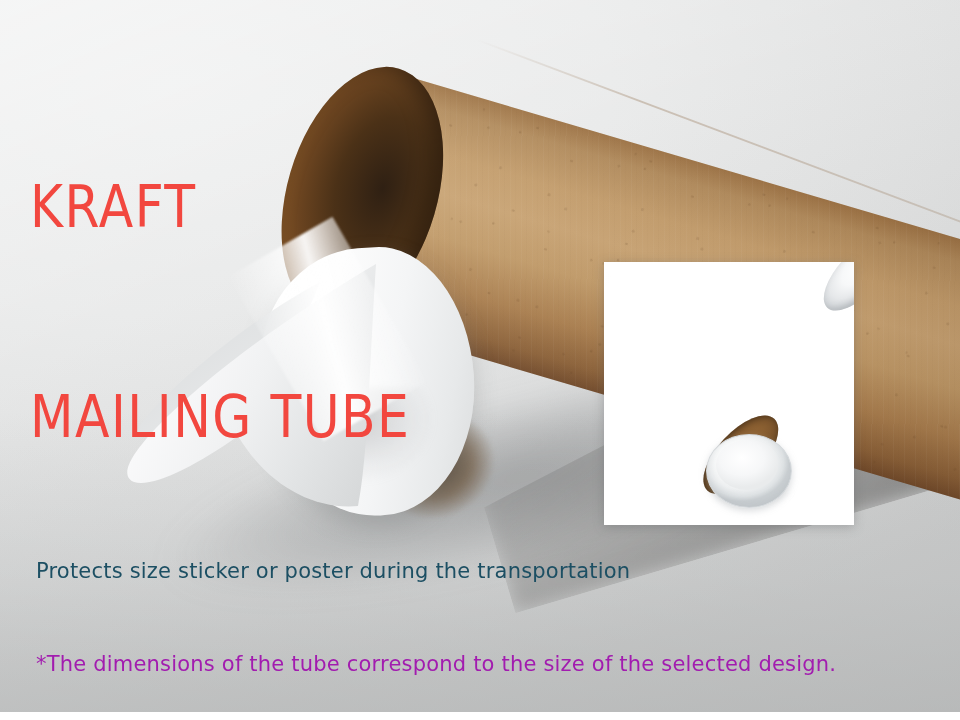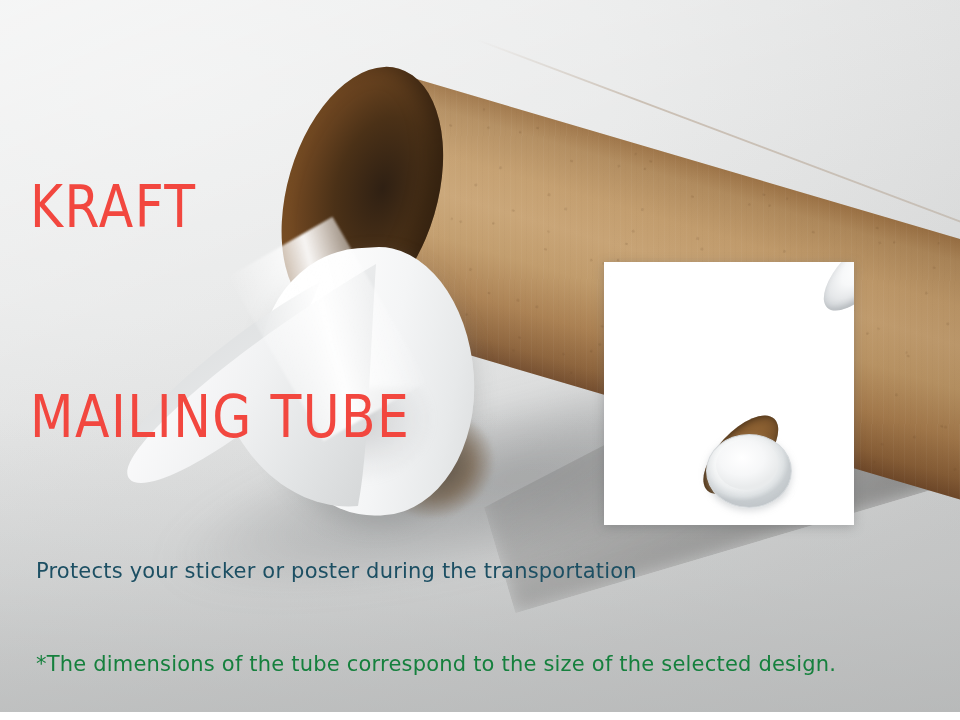--- a/index.html
+++ b/index.html
@@ -355,21 +355,21 @@
     line-height: 30px;
     letter-spacing: .2px;
     font-family: "DejaVu Sans", sans-serif;
   }
   .body-line { display: block; white-space: nowrap; }
 
   .footnote {
     position: absolute;
     left: 36px;
     top: 652px;
-    color: #15803d;
+    color: #a21caf;
     font-size: 21px;
     letter-spacing: .2px;
     white-space: nowrap;
     font-family: "DejaVu Sans", sans-serif;
   }
 </style>
 </head>
 <body>
 
 <div id="stage">
@@ -415,18 +415,18 @@
       <div class="ins-loose-cap-inner"></div>
     </div>
   </div>
 
   <div class="headline">
     <span class="headline-line">KRAFT</span>
     <span class="headline-line">MAILING TUBE</span>
   </div>
 
   <div class="body-copy">
-    <span class="body-line">Protects your sticker or poster during the transportation</span>
+    <span class="body-line">Protects size sticker or poster during the transportation</span>
   </div>
 
   <div class="footnote">*The dimensions of the tube correspond to the size of the selected design.</div>
 
 </div>
 
 </body></html>

